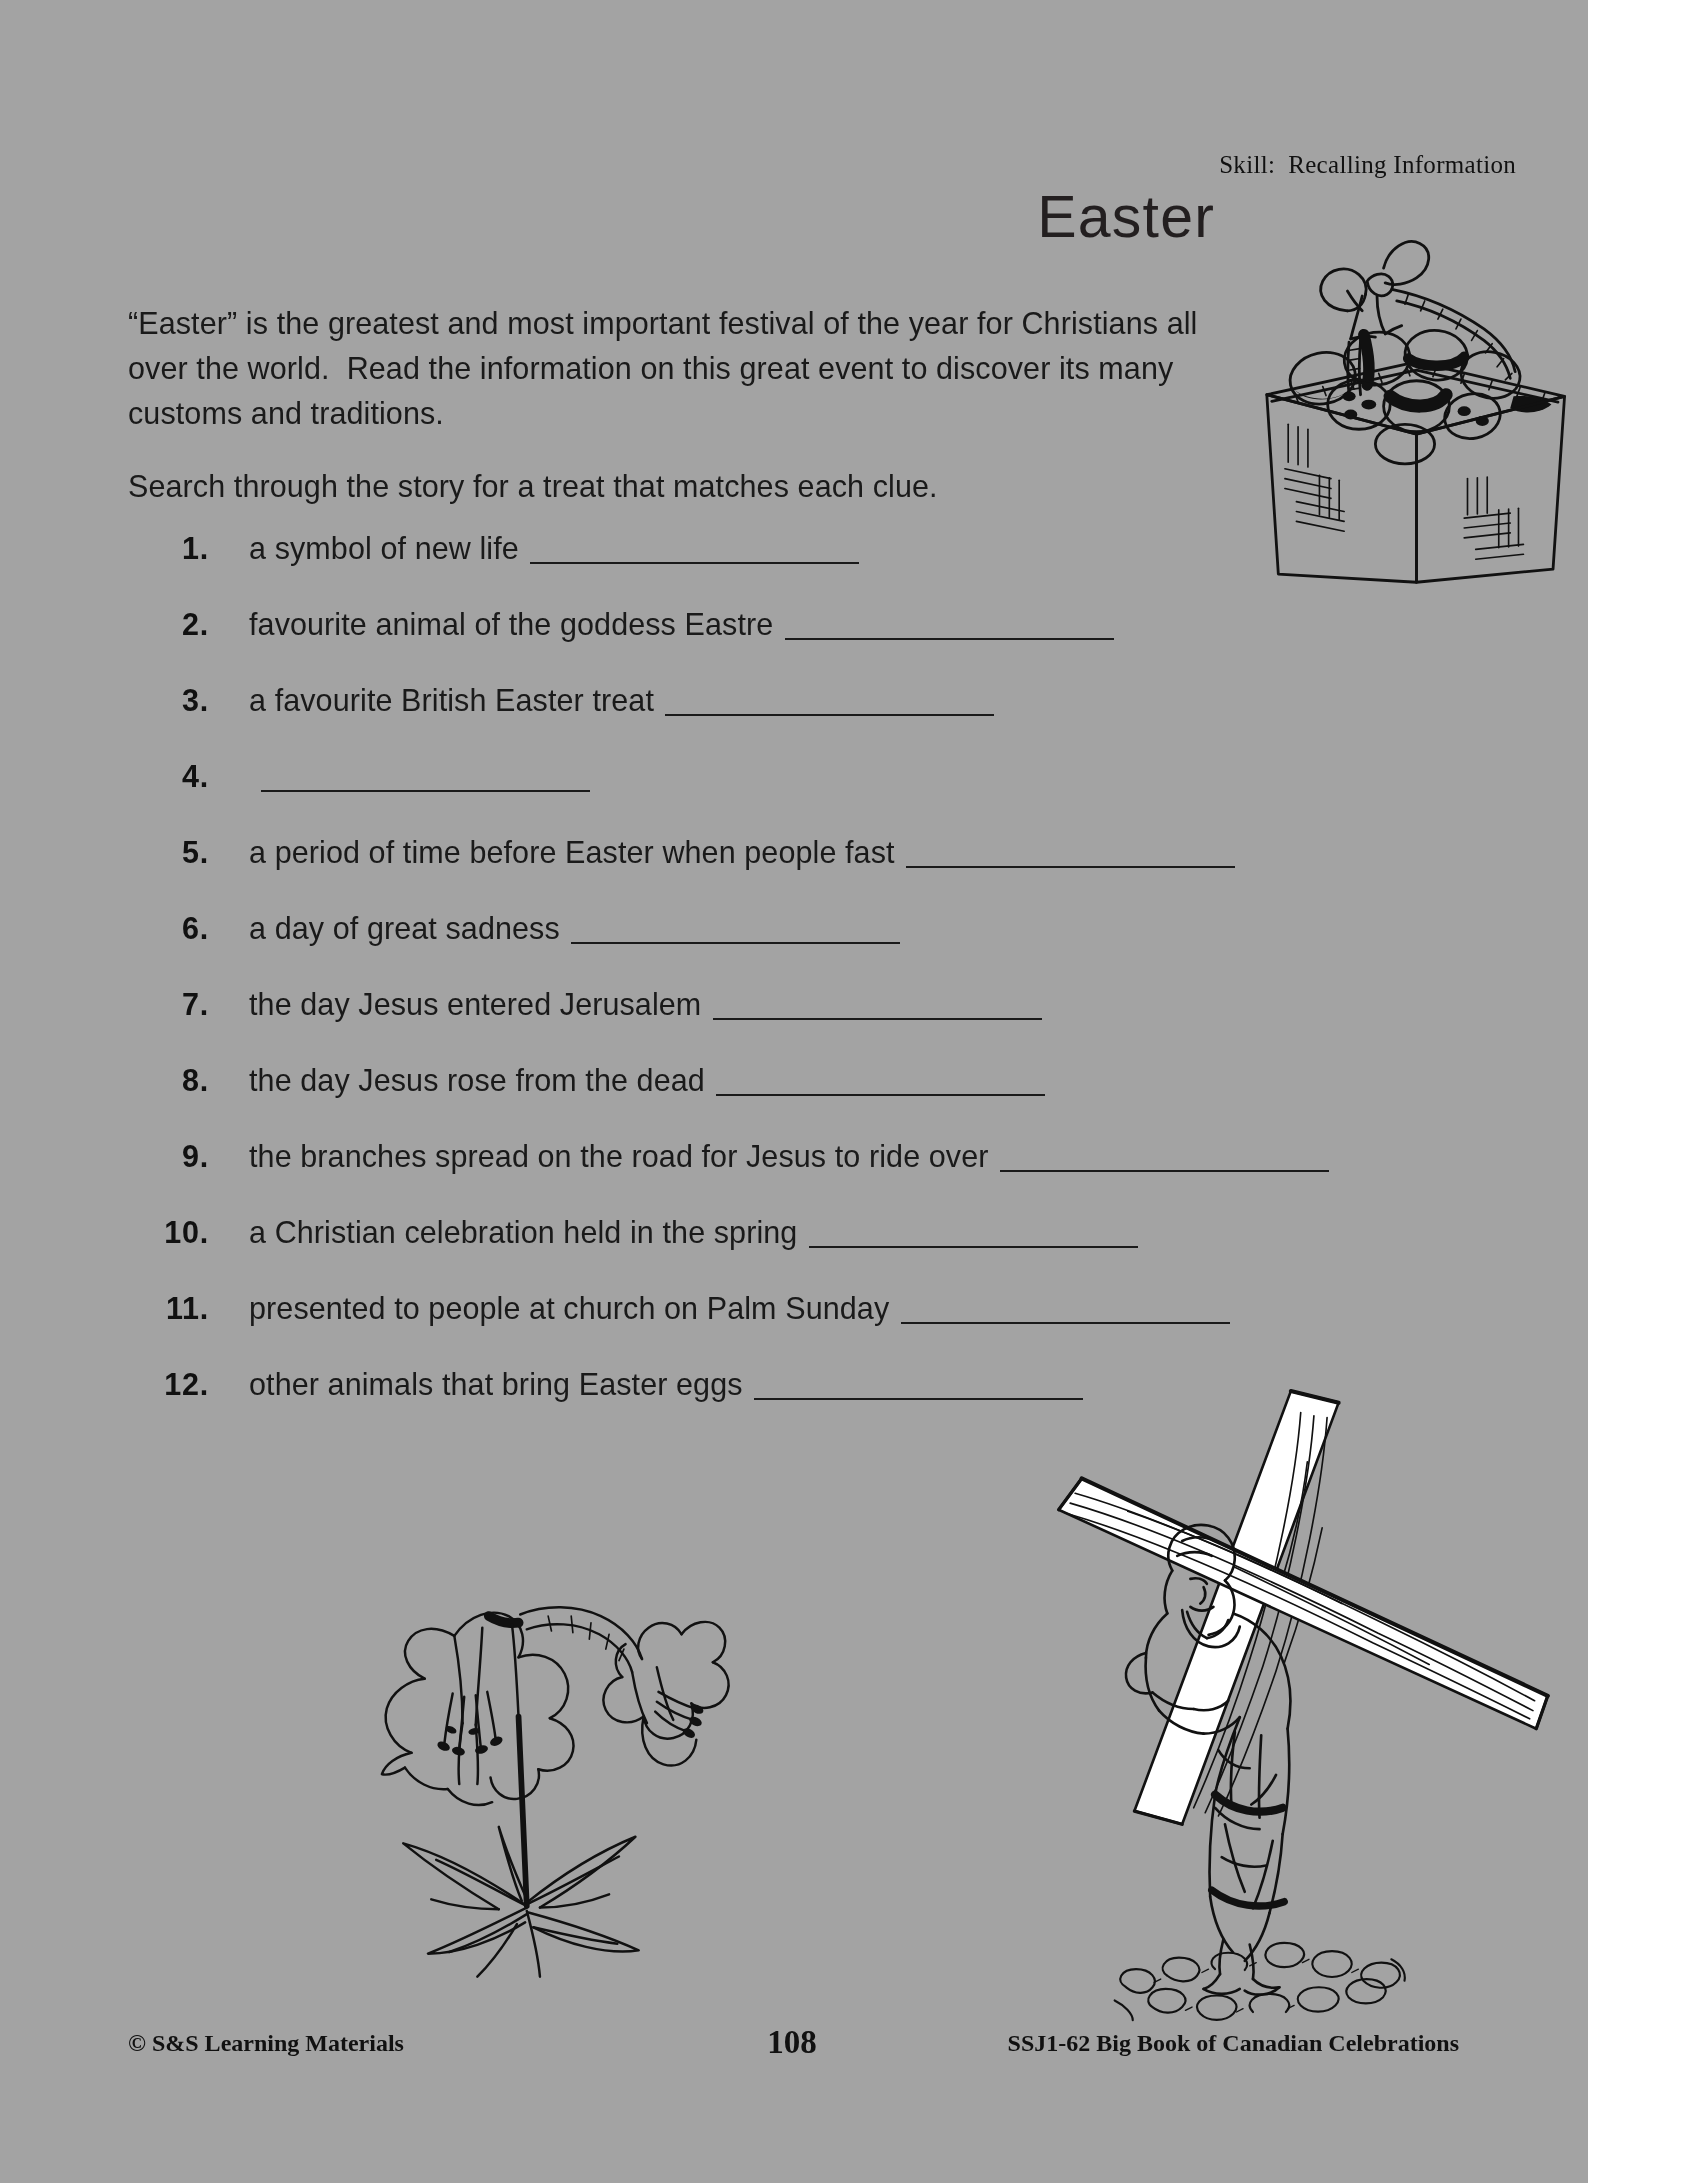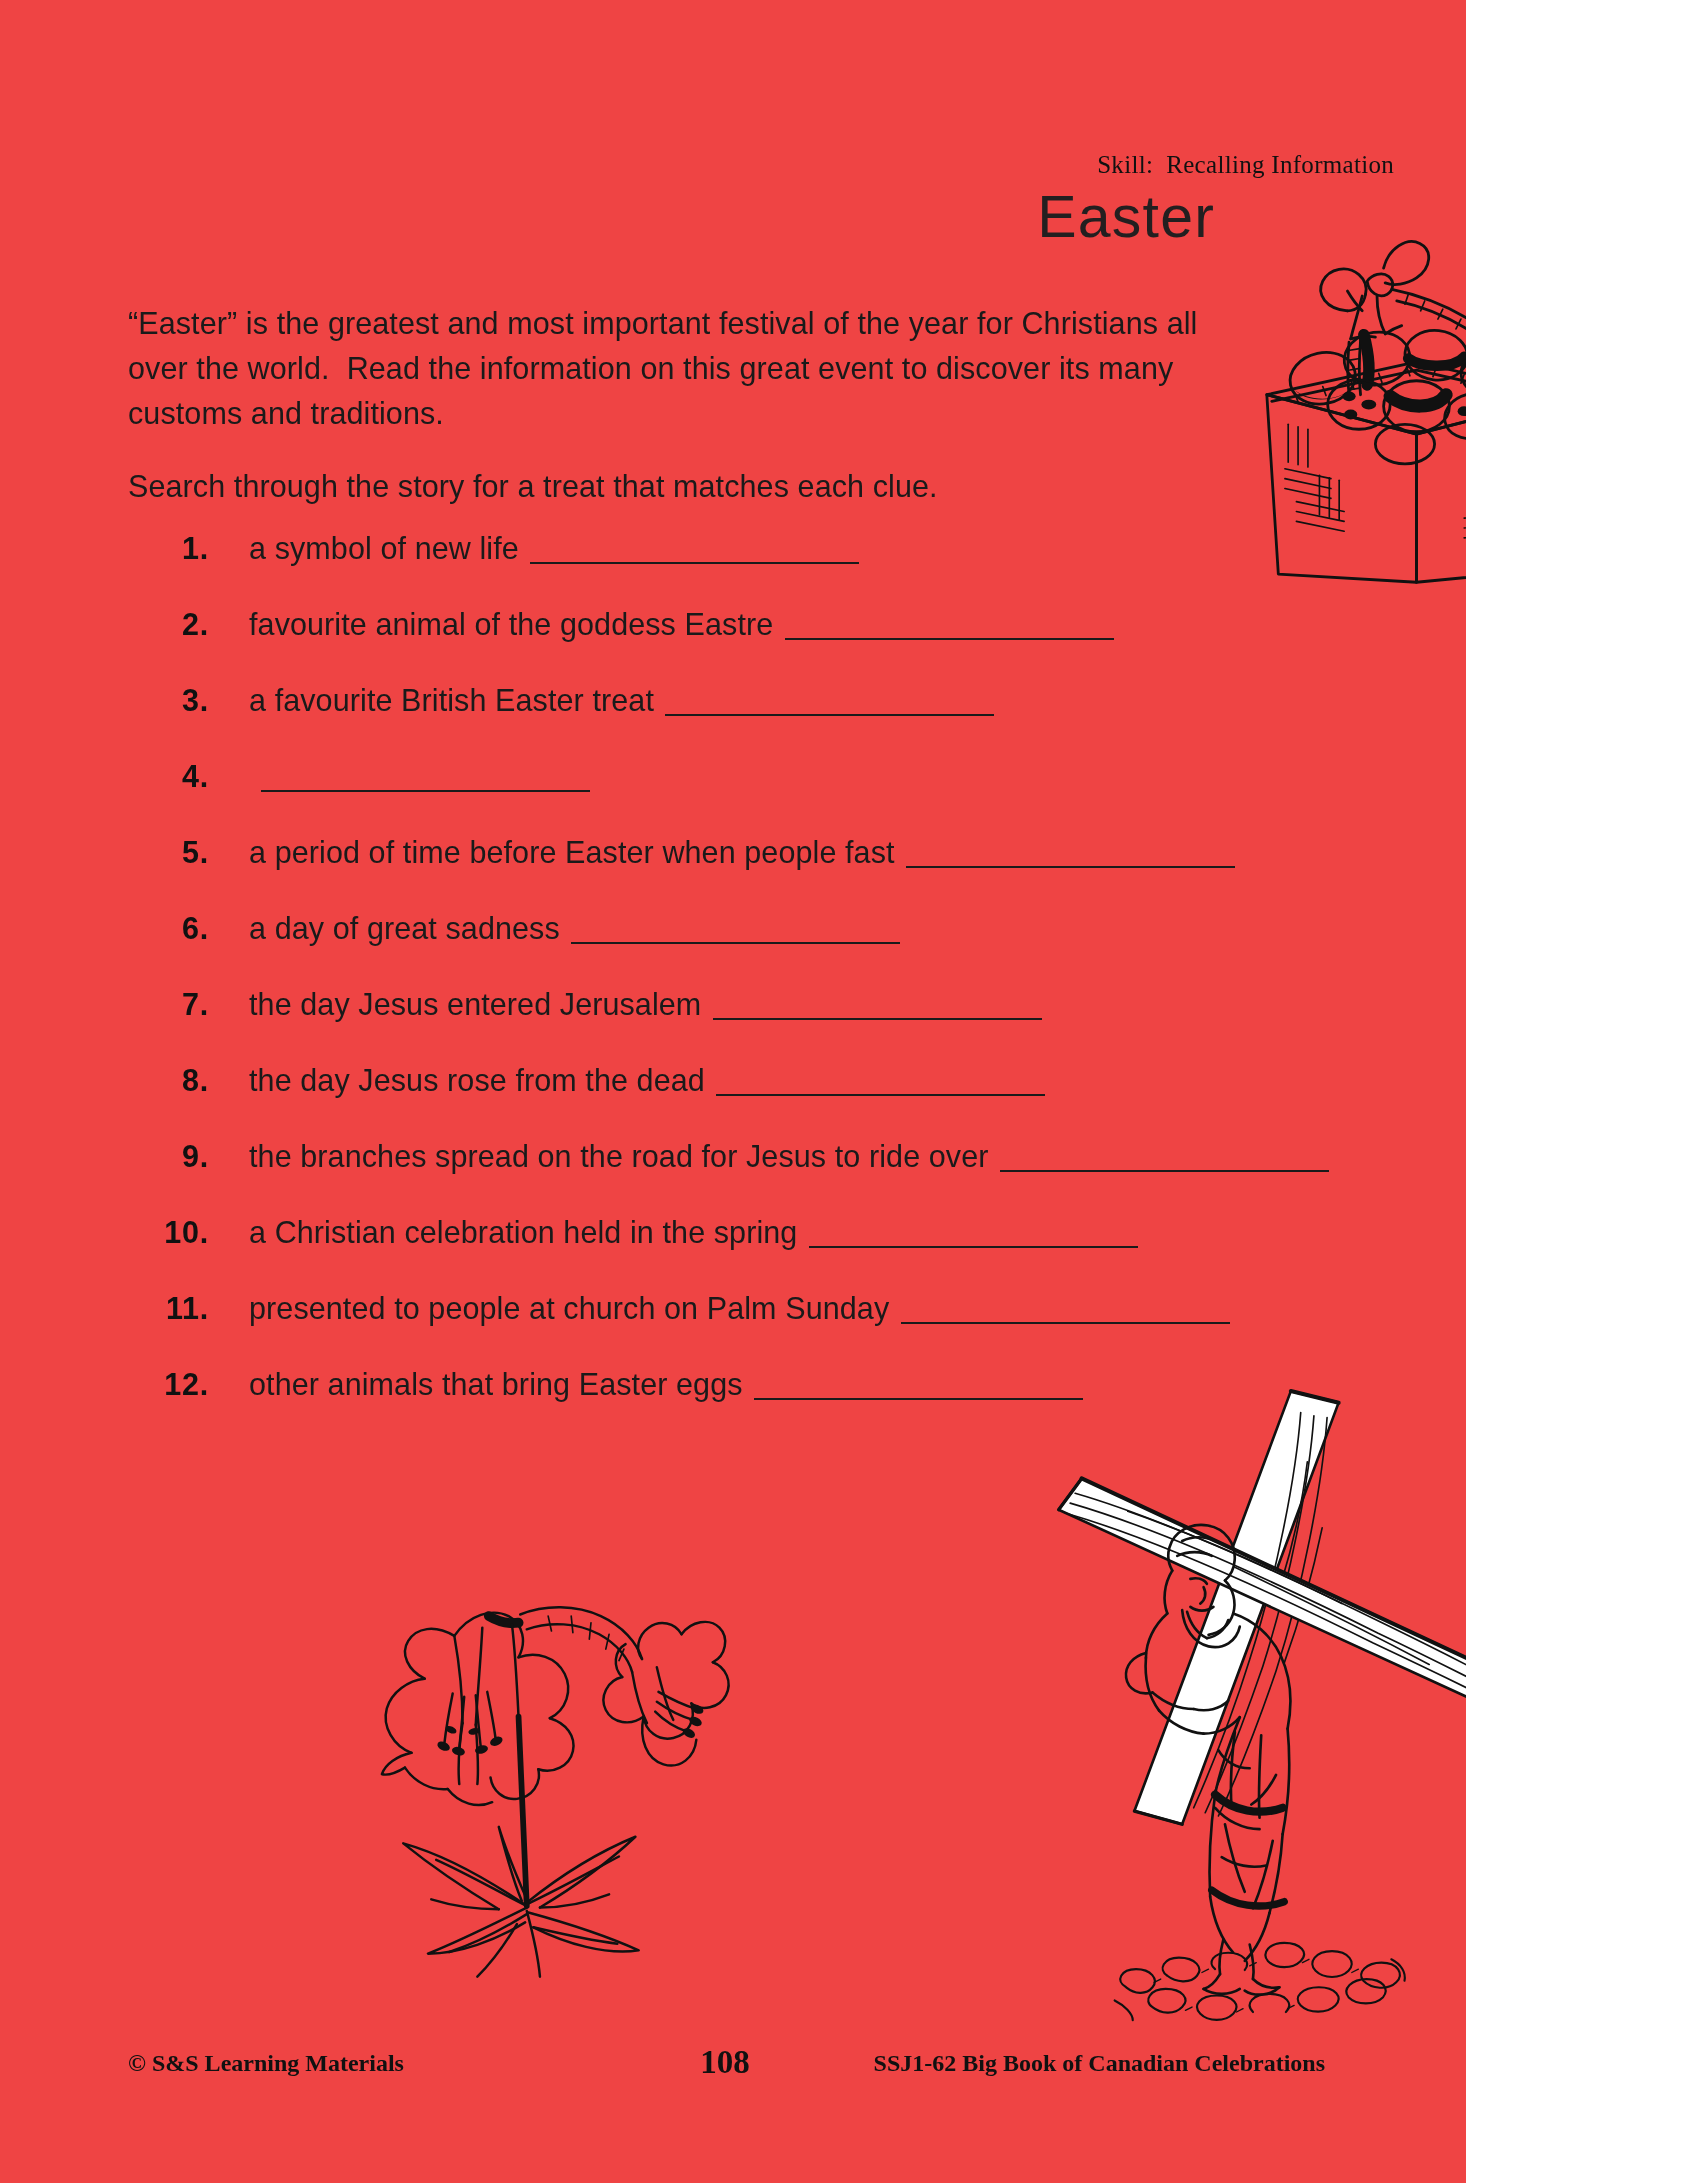--- a/index.html
+++ b/index.html
@@ -6,23 +6,23 @@
     margin: 0;
     padding: 0;
     background: #ffffff;
   }
   body {
     font-family: "Liberation Sans", sans-serif;
     color: #1a1a1a;
   }
   .page {
     position: relative;
-    width: 1466px;
+    width: 1588px;
     height: 2183px;
-    background: #ef4444;
+    background: #a3a3a3;
     overflow: hidden;
   }
 
   
   .skill-header {
     position: absolute;
     top: 151px;
     right: 72px;
     font-family: "Liberation Serif", serif;
     font-size: 25px;
@@ -106,25 +106,24 @@
     width: 329px;
     border-bottom: 2.5px solid #1a1a1a;
     height: 25px;
     vertical-align: -5px;
   }
 
   
   .footer {
     position: absolute;
     left: 0;
-    right: 16px;
+    right: 4px;
     top: 2022px;
     height: 49px;
     font-family: "Liberation Serif", serif;
-    margin-top: 20px;
   }
   .footer-left {
     position: absolute;
     left: 128px;
     top: 8.2px;
     font-size: 24px;
     font-weight: 700;
     color: #111111;
   }
   .footer-center {

